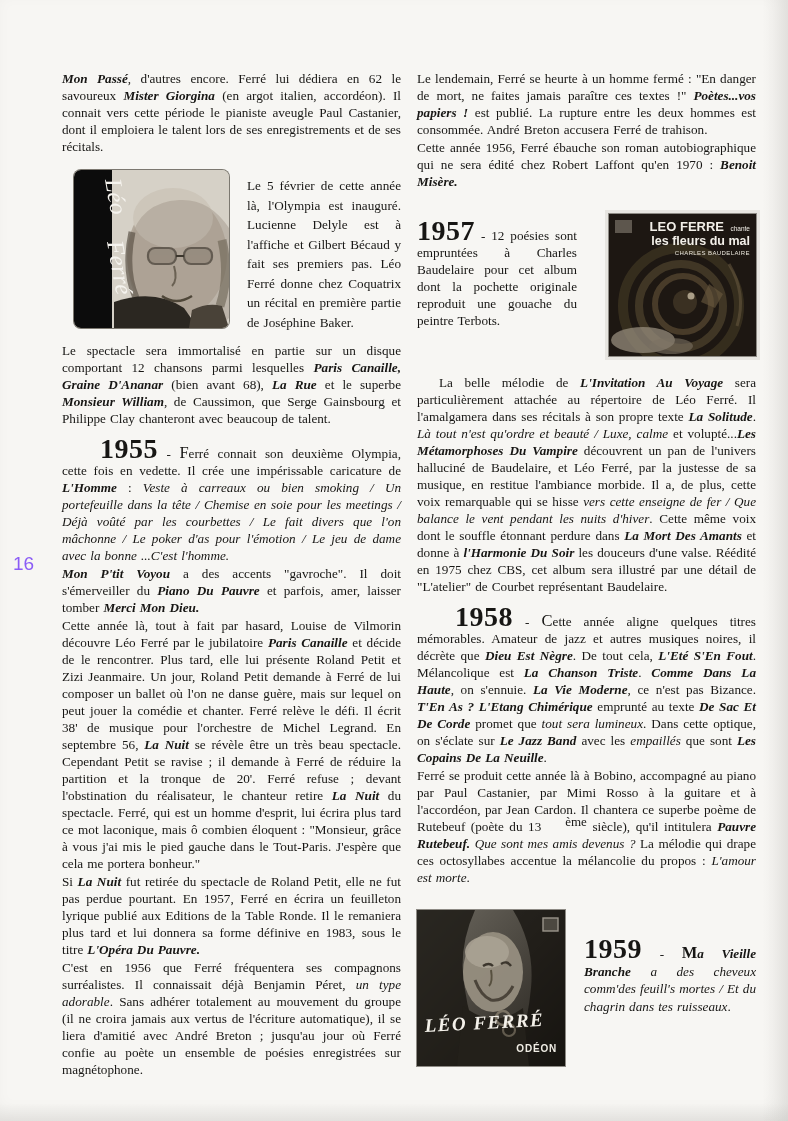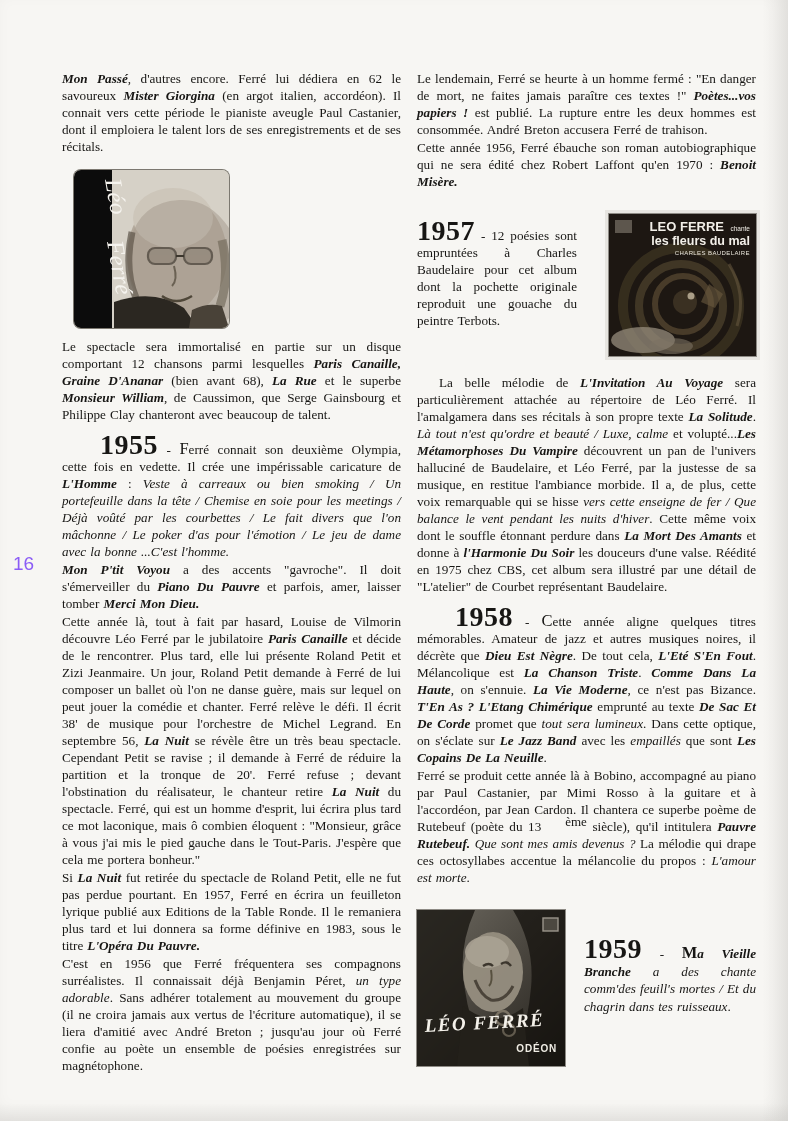--- a/index.html
+++ b/index.html
@@ -89,20 +89,21 @@
           <path d="M100,96 q4,14 -2,20" stroke="#6a6153" stroke-width="2" fill="none"></path>
           <path d="M88,126 q14,10 30,0" stroke="#4f4739" stroke-width="2.4" fill="none"></path>
           <path d="M40,132 q40,-14 70,6 l14,20 l-84,0 Z" fill="#2b2721"></path>
           <path d="M118,140 q16,-8 30,-4 l7,22 l-40,0 Z" fill="#494238"></path>
 
           <rect x="0" y="0" width="38" height="158" fill="#0c0c0c"></rect>
           <text transform="translate(31,10) rotate(80)" font-family="Liberation Serif, serif" font-style="italic" font-size="24" fill="#f5f3ee">Léo</text>
           <text transform="translate(33,72) rotate(80)" font-family="Liberation Serif, serif" font-style="italic" font-size="24" fill="#f5f3ee">Ferré</text>
         </svg>
       </div>
+      <p class="para photo-side"><span class="seg-n">Le 5 février de cette année là, l'Olympia est inauguré. Lucienne Delyle est à l'affiche et Gilbert Bécaud y fait ses premiers pas. Léo Ferré donne chez Coquatrix un récital en première partie de Joséphine Baker.</span></p>
     </div>
 
     <p class="para"><span class="seg-n">Le spectacle sera immortalisé en partie sur un disque comportant 12 chansons parmi lesquelles </span><span class="seg-b">Paris Canaille, Graine D'Ananar</span><span class="seg-n"> (bien avant 68), </span><span class="seg-b">La Rue</span><span class="seg-n"> et le superbe </span><span class="seg-b">Monsieur William</span><span class="seg-n">, de Caussimon, que Serge Gainsbourg et Philippe Clay chanteront avec beaucoup de talent.</span></p>
     <p class="para sec"><span class="seg-y">1955</span><span class="seg-n"> - </span><span class="seg-lc">F</span><span class="seg-n">erré connait son deuxième Olympia, cette fois en vedette. Il crée une impérissable caricature de </span><span class="seg-b">L'Homme</span><span class="seg-n"> : </span><span class="seg-i">Veste à carreaux ou bien smoking / Un portefeuille dans la tête / Chemise en soie pour les meetings / Déjà voûté par les courbettes / Le fait divers que l'on mâchonne / Le poker d'as pour l'émotion / Le jeu de dame avec la bonne ...C'est l'homme.</span></p>
     <p class="para"><span class="seg-b">Mon P'tit Voyou</span><span class="seg-n"> a des accents "gavroche". Il doit s'émerveiller du </span><span class="seg-b">Piano Du Pauvre</span><span class="seg-n"> et parfois, amer, laisser tomber </span><span class="seg-b">Merci Mon Dieu.</span></p>
     <p class="para"><span class="seg-n">Cette année là, tout à fait par hasard, Louise de Vilmorin découvre Léo Ferré par le jubilatoire </span><span class="seg-b">Paris Canaille</span><span class="seg-n"> et décide de le rencontrer. Plus tard, elle lui présente Roland Petit et Zizi Jeanmaire. Un jour, Roland Petit demande à Ferré de lui composer un ballet où l'on ne danse guère, mais sur lequel on peut jouer la comédie et chanter. Ferré relève le défi. Il écrit 38' de musique pour l'orchestre de Michel Legrand. En septembre 56, </span><span class="seg-b">La Nuit</span><span class="seg-n"> se révèle être un très beau spectacle. Cependant Petit se ravise ; il demande à Ferré de réduire la partition et la tronque de 20'. Ferré refuse ; devant l'obstination du réalisateur, le chanteur retire </span><span class="seg-b">La Nuit</span><span class="seg-n"> du spectacle. Ferré, qui est un homme d'esprit, lui écrira plus tard ce mot laconique, mais ô combien éloquent : "Monsieur, grâce à vous j'ai mis le pied gauche dans le Tout-Paris. J'espère que cela me portera bonheur."</span></p>
     <p class="para"><span class="seg-n">Si </span><span class="seg-b">La Nuit</span><span class="seg-n"> fut retirée du spectacle de Roland Petit, elle ne fut pas perdue pourtant. En 1957, Ferré en écrira un feuilleton lyrique publié aux Editions de la Table Ronde. Il le remaniera plus tard et lui donnera sa forme définive en 1983, sous le titre </span><span class="seg-b">L'Opéra Du Pauvre.</span></p>
     <p class="para"><span class="seg-n">C'est en 1956 que Ferré fréquentera ses compagnons surréalistes. Il connaissait déjà Benjamin Péret, </span><span class="seg-i">un type adorable</span><span class="seg-n">. Sans adhérer totalement au mouvement du groupe (il ne croira jamais aux vertus de l'écriture automatique), il se liera d'amitié avec André Breton ; jusqu'au jour où Ferré confie au poète un ensemble de poésies enregistrées sur magnétophone.</span></p>
   </div>
 
@@ -158,19 +159,19 @@
           <path d="M66,56 q6,-4 10,0 M84,54 q6,-4 10,2" stroke="#3c362d" stroke-width="2.4" fill="none"></path>
           <path d="M74,60 q2,12 -2,16" stroke="#57503f" stroke-width="2" fill="none"></path>
           <path d="M46,96 q30,24 60,2 l6,58 l-72,0 Z" fill="#23201a"></path>
           <circle cx="86" cy="108" r="7" fill="none" stroke="#8a8170" stroke-width="2.4" opacity="0.8"></circle>
           <circle cx="92" cy="120" r="6" fill="none" stroke="#7c7464" stroke-width="2.2" opacity="0.7"></circle>
           <rect x="126" y="8" width="15" height="13" fill="#4c4840" stroke="#9a948a" stroke-width="1.4"></rect>
           <text x="8" y="122" transform="rotate(-3 8 122)" fill="#f4f1ea" font-family="Liberation Serif, serif" font-style="italic" font-weight="bold" font-size="19" letter-spacing="1.5">LÉO FERRÉ</text>
           <text x="140" y="142" text-anchor="end" fill="#efece4" font-family="Liberation Sans, sans-serif" font-weight="bold" font-size="10" letter-spacing="0.8">ODÉON</text>
         </svg>
       </div>
-      <p class="para block1959"><span class="seg-y">1959</span><span class="seg-n"> - </span><span class="seg-lcb">M</span><span class="seg-b">a Vieille Branche</span><span class="seg-n"> </span><span class="seg-i">a des chante comm'des feuill's mortes / Et du chagrin dans tes ruisseaux</span><span class="seg-n">.</span></p>
+      <p class="para block1959"><span class="seg-y">1959</span><span class="seg-n"> - </span><span class="seg-lcb">M</span><span class="seg-b">a Vieille Branche</span><span class="seg-n"> </span><span class="seg-i">a des cheveux comm'des feuill's mortes / Et du chagrin dans tes ruisseaux</span><span class="seg-n">.</span></p>
     </div>
   </div>
 
   <div class="scan-shadow-right"></div>
   <div class="scan-shadow-bottom"></div>
 </div>
 
 </body></html>

